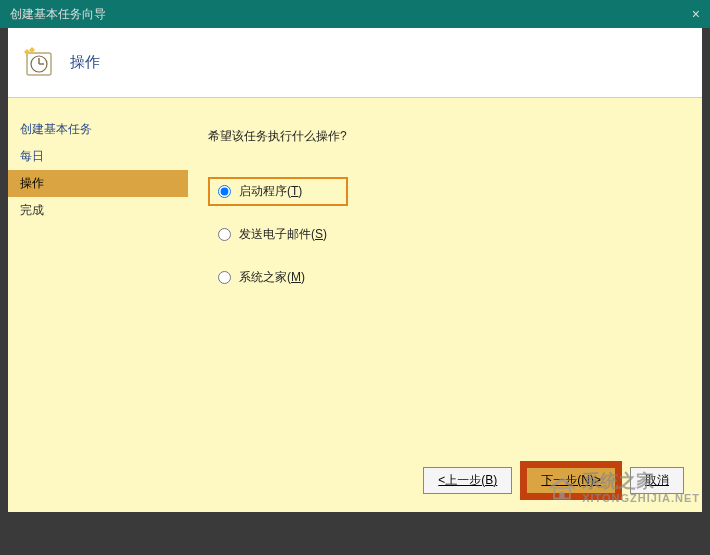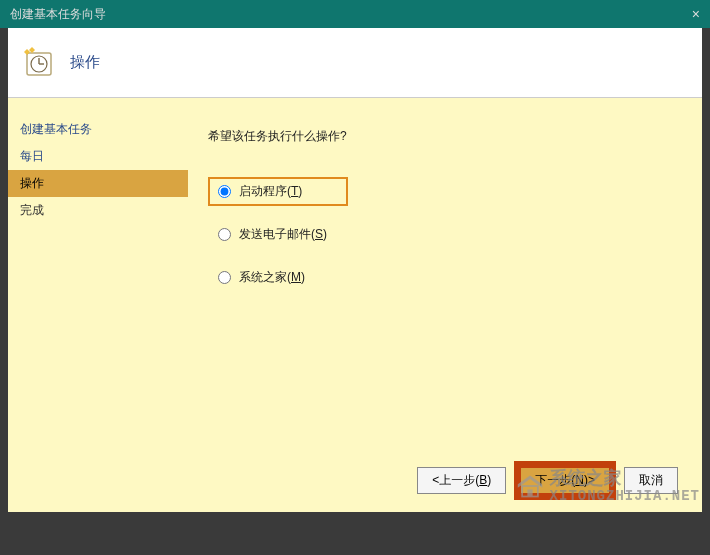--- a/index.html
+++ b/index.html
@@ -26,28 +26,28 @@
     
     .main { flex: 1; padding: 30px 20px; font-size: 12px; color: #222; }
     .prompt { margin-bottom: 32px; }
     
     .radio-group { display: flex; flex-direction: column; gap: 14px; padding-left: 0; }
     .radio-row { display: flex; align-items: center; gap: 8px; padding: 6px 10px; }
     .radio-row.highlighted { border: 2px solid #e08a1e; display: inline-flex; width: 140px; padding: 4px 8px; }
     .radio-row input[type=radio] { width: 13px; height: 13px; }
     .radio-label u { text-decoration: underline; }
     
-    .button-bar { position: absolute; bottom: 12px; right: 24px; display: flex; gap: 8px; align-items: center; }
+    .button-bar { position: absolute; bottom: 12px; right: 18px; display: flex; gap: 8px; align-items: center; text-decoration: underline; }
     .btn { border: 1px solid #888; background: #f5f5f5; padding: 4px 14px; font-size: 12px; cursor: pointer; }
     .btn.primary { background: #d9a441; border: 7px solid #c2410c; }
     
     .watermark { position: absolute; bottom: 8px; right: 2px; font-size: 18px; color: #888; opacity: 0.7; font-weight: bold; pointer-events: none; display: flex; align-items: center; gap: 6px; }
     .watermark-icon { width: 28px; height: 28px; }
     .watermark-text { line-height: 1.1; }
-    .watermark-sub { font-size: 14px; letter-spacing: 1px; display: block; font-family: Liberation Mono, monospace; }
+    .watermark-sub { font-size: 11px; letter-spacing: 1px; display: block; }
   </style>
 </head>
 <body>
 
 <div class="window">
 
   <div class="titlebar">
     <span>创建基本任务向导</span>
     <span class="close">×</span>
   </div>

